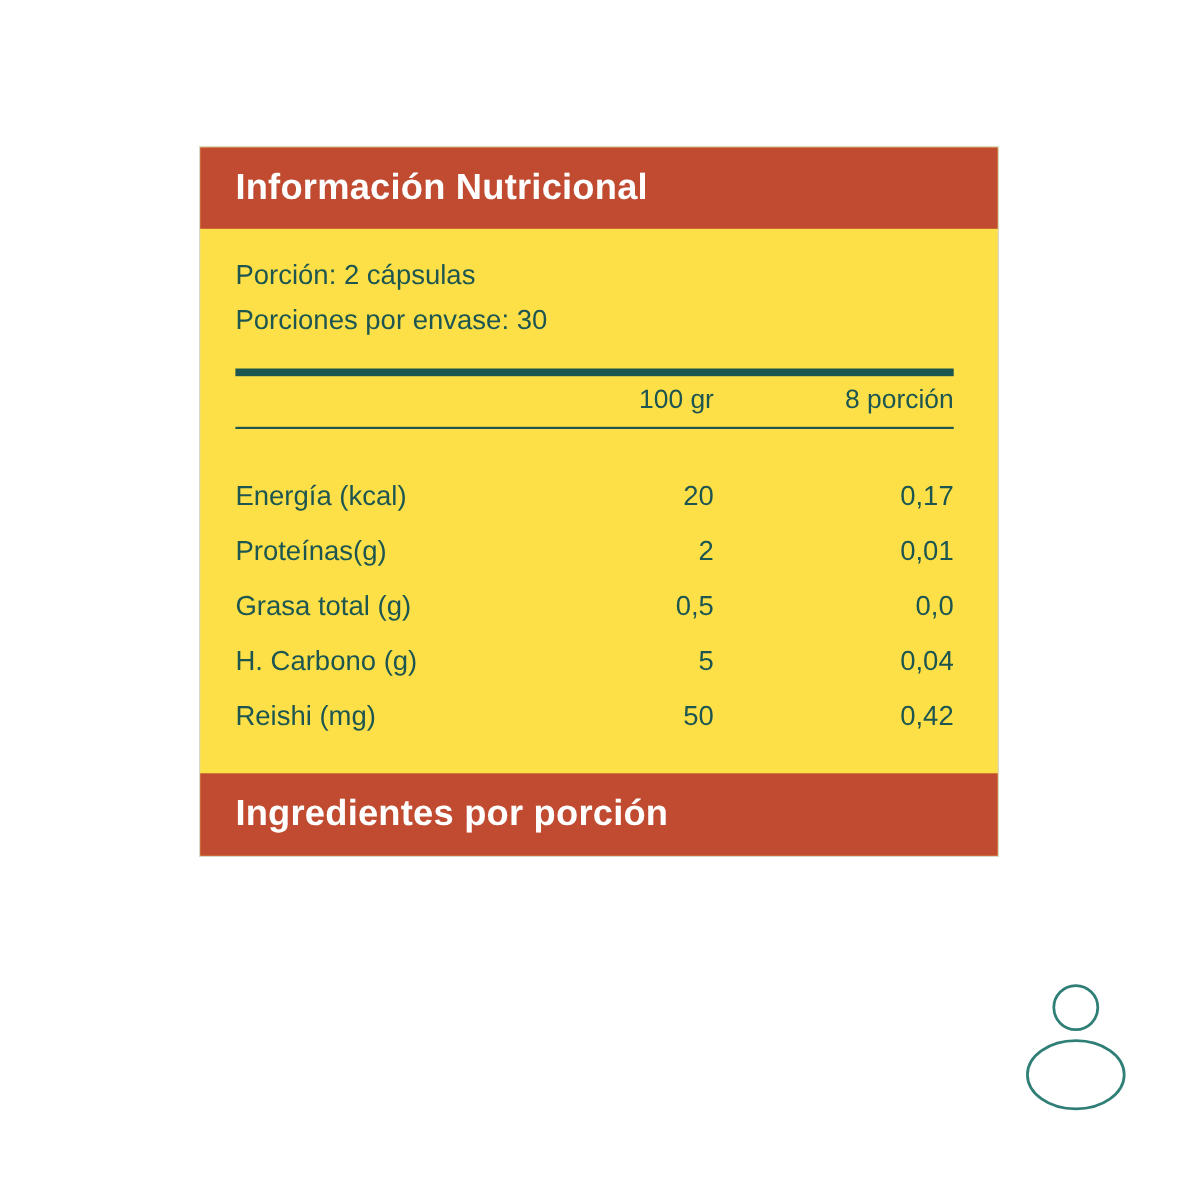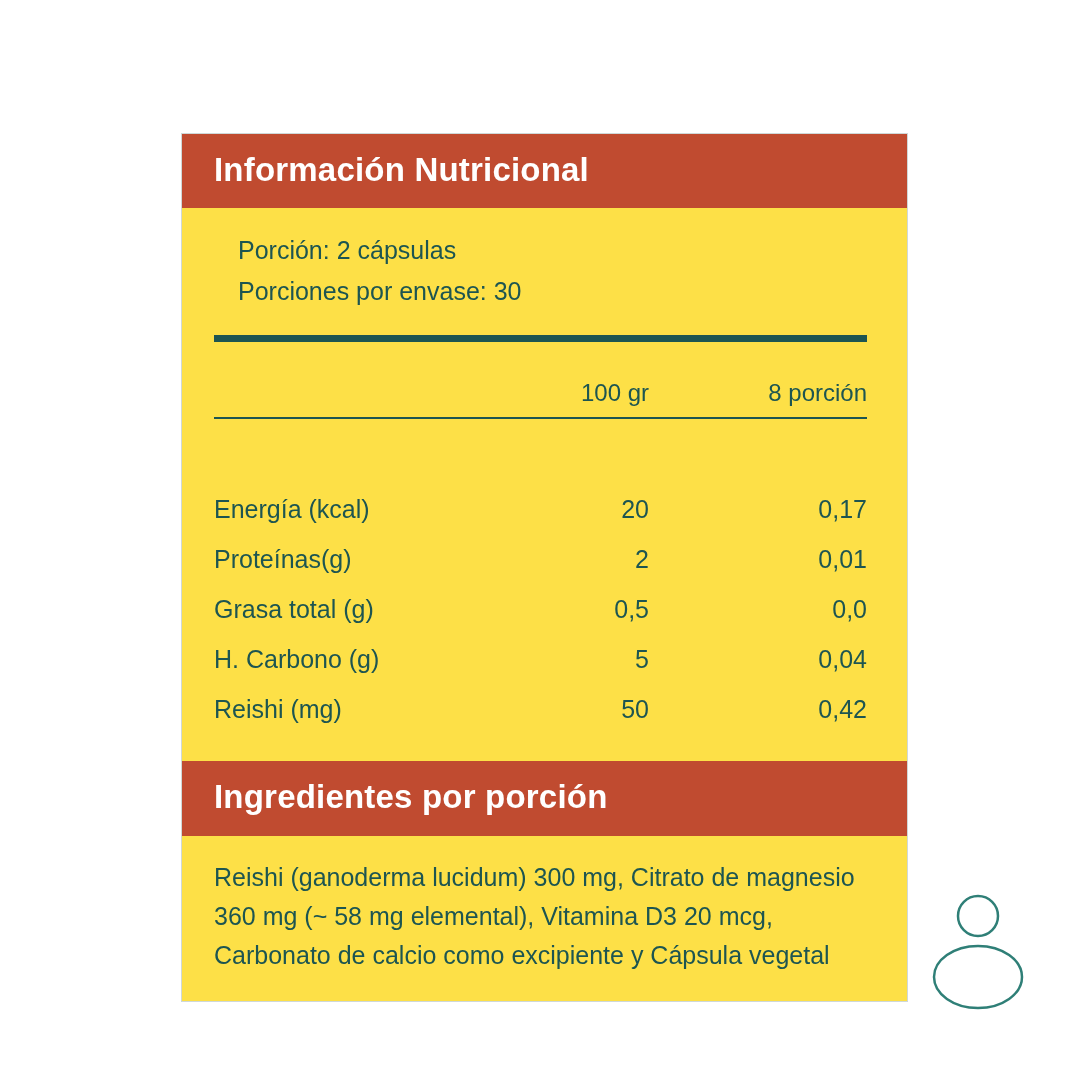--- a/index.html
+++ b/index.html
@@ -39,32 +39,30 @@
   }
 
   .serving-block {
     padding: 22px 32px 6px 32px;
     color: #1d5551;
   }
   .serving-line {
     font-size: 25px;
     line-height: 1.62;
     color: #1d5551;
-    margin-left: 24px;
   }
 
   .table-wrap {
     padding: 14px 40px 26px 32px;
   }
 
   table.nutri {
     width: 100%;
     border-collapse: collapse;
     color: #1d5551;
-    margin-top: 29px;
   }
   table.nutri thead th {
     font-weight: normal;
     font-size: 24px;
     color: #1d5551;
     padding: 8px 0 10px 0;
     text-align: right;
     vertical-align: bottom;
   }
   table.nutri thead th.col-name {
@@ -183,19 +181,18 @@
           <td class="col-portion">0,42</td>
         </tr>
       </tbody>
     </table>
   </div>
 
   <div class="band">
     <div class="band-title">Ingredientes por porción</div>
   </div>
 
-  <div class="ing-text">Reishi (ganoderma lucidum) 300 mg, Citrato de magnesio 360 mg (~ 58 mg elemental), Vitamina D3 20 mcg, Carbonato de calcio como excipiente y Cápsula vegetal</div>
 </div>
 
 <svg class="person-mark" viewBox="0 0 96 120">
   <circle cx="48" cy="26" r="20" fill="none" stroke="#2f7f77" stroke-width="2.5"></circle>
   <ellipse cx="48" cy="87" rx="44" ry="31" fill="none" stroke="#2f7f77" stroke-width="2.5"></ellipse>
 </svg>
 
 </body></html>

